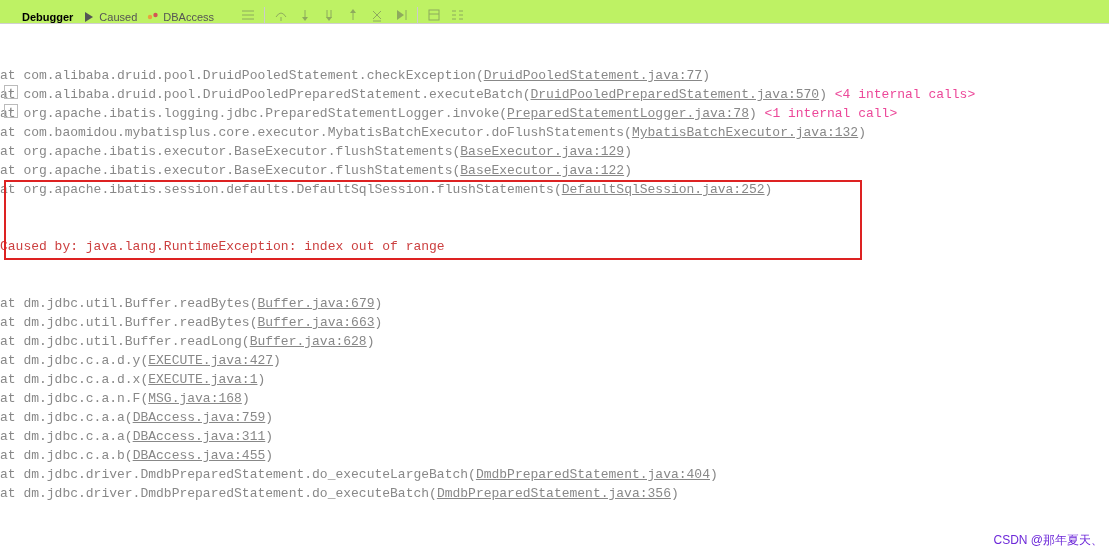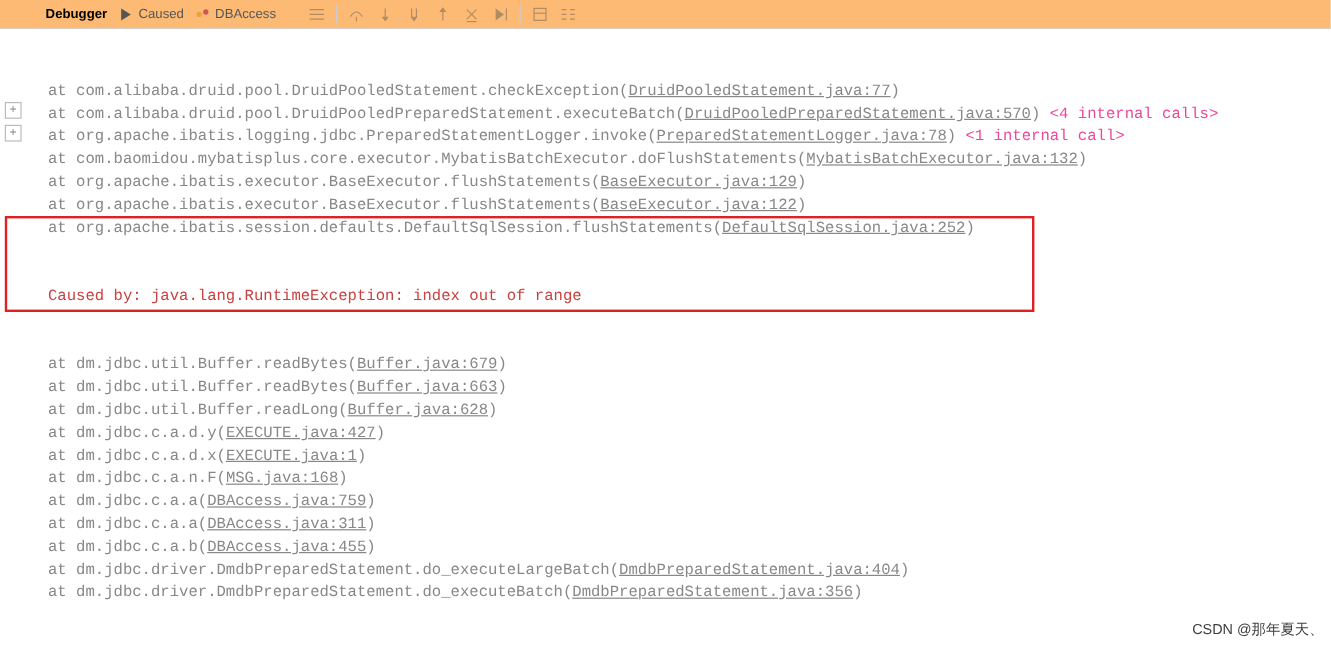--- a/index.html
+++ b/index.html
@@ -1,35 +1,35 @@
 <!DOCTYPE html>
 <html><head>
 <meta charset="utf-8">
 <style>
 * { box-sizing: border-box; margin: 0; padding: 0; }
 body { font-family: "Segoe UI", Arial, sans-serif; font-size: 12px; background: #fff; color: #333; width: 1109px; }
-.toolbar { height: 24px; border-bottom: 1px solid #d0d0d0; display: flex; align-items: center; padding-left: 22px; gap: 10px; background: #fdba74; }
+.toolbar { height: 24px; border-bottom: 1px solid #d0d0d0; display: flex; align-items: flex-end; padding-left: 6px; gap: 10px; background: #bef264; }
 .tab { display: flex; align-items: center; gap: 4px; font-size: 11px; color: #555; cursor: pointer; }
 .tab.active { font-weight: bold; color: #000; }
 .tab-icon { width: 12px; height: 12px; display: inline-flex; align-items: center; justify-content: center; }
 .tool-icons { display: flex; margin-left: 16px; gap: 8px; align-items: center; }
 .ticon { width: 16px; height: 16px; display: inline-flex; align-items: center; justify-content: center; opacity: .45; }
 .sep { width:1px; height:16px; background:#ccc; }
 
 .trace { font-family: "Courier New", monospace; font-size: 13px; line-height: 19px; padding: 4px 0 4px 0; white-space: pre; }
-.line { position: relative; padding-left: 40px; }
+.line { position: relative; }
 .line .gutter { position:absolute; left:4px; top:0; width:14px; height:14px; color:#888; font-size:10px; line-height:14px; text-align:center; border:1px solid #bbb; cursor:pointer; display:none; }
 .line.has-gutter .gutter { display:block; }
 .at { color:#888; }
 .pkg { color:#888; }
 .link { color:#888; text-decoration: underline; cursor:pointer; }
 .calls { color:#ec4899; }
 .exc { color:#cc4040; }
 .highlight-box { position:absolute; border:2px solid #d22; pointer-events:none; }
-.watermark { position:fixed; right:6px; bottom:16px; color:#404040; font-size:12px; font-family:Arial,sans-serif; }
+.watermark { position:fixed; right:6px; bottom:0; color:#6d28d9; font-size:12px; font-family:Arial,sans-serif; }
 </style>
 </head>
 <body>
 
 <div class="toolbar">
   <div class="tab active">
     <span class="tab-icon"></span>
     <span>Debugger</span>
   </div>
   <div class="tab">

